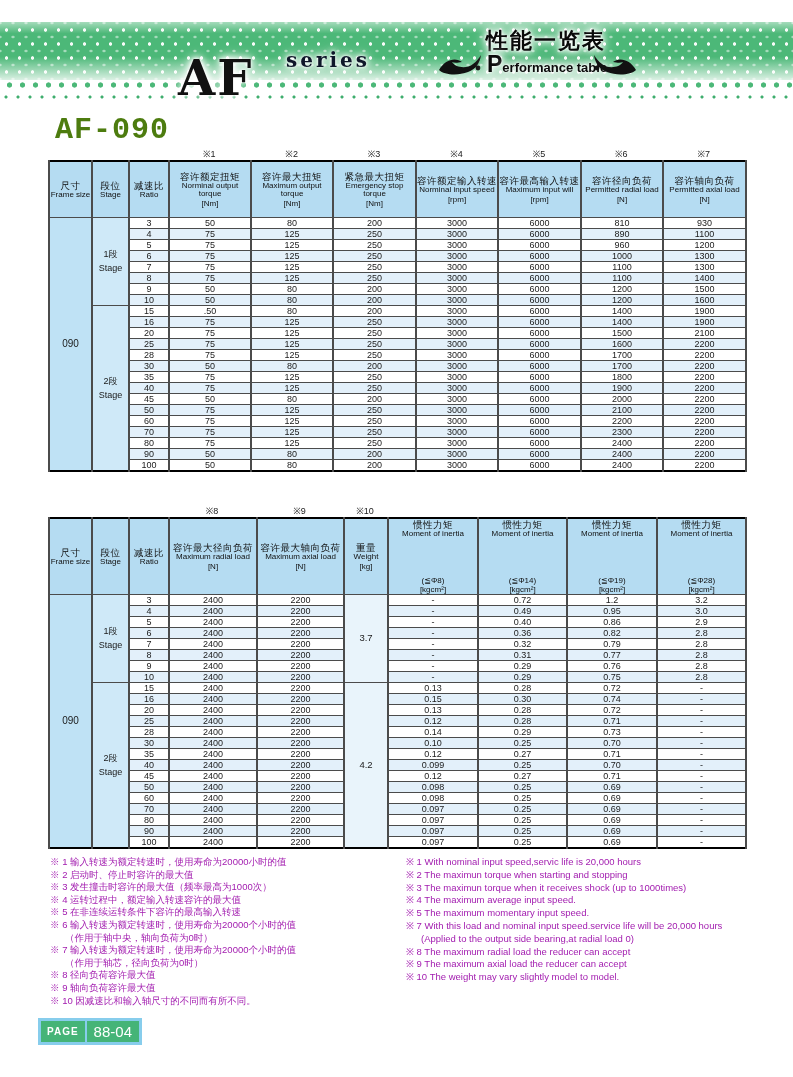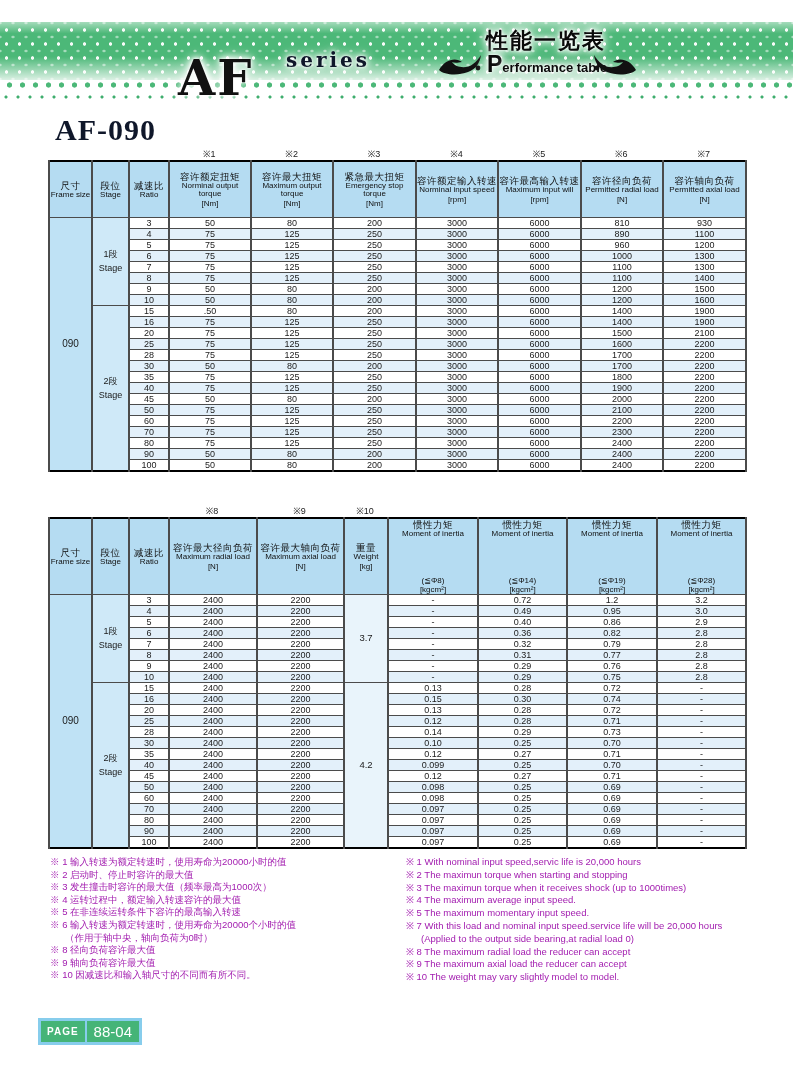--- a/index.html
+++ b/index.html
@@ -28,22 +28,22 @@
     font-weight:bold; font-size:20px; color:#0f172a; letter-spacing:3px; }
   .perf-cn { position:absolute; left:486px; top:26px; font-size:22px; font-weight:bold;
     color:#0a0a0a; letter-spacing:2px; }
   .perf-en { position:absolute; left:487px; top:51px; color:#0a0a0a; white-space:nowrap; }
   .perf-en .big-p { font-size:23px; font-weight:bold; }
   .perf-en .rest { font-size:13px; font-weight:bold; }
   .flourish { position:absolute; top:53px; }
   .flourish.right { transform:scaleX(-1); }
 
   
-  .doc-title { position:absolute; left:55px; top:113px; font-family:Liberation Serif, serif;
-    font-weight:bold; font-size:30px; letter-spacing:1px; color:#0f172a; }
+  .doc-title { position:absolute; left:55px; top:113px; font-family:Liberation Mono, monospace;
+    font-weight:bold; font-size:30px; letter-spacing:1px; color:#4d7c0f; }
   .marks { position:absolute; left:48px; width:697px; display:flex; font-size:9px; color:#222; }
   .marks .sp { width:120px; }
   #marks1 { top:147px; }
   #marks1 .m { flex:1; text-align:center; }
   #marks2 { top:504px; }
   #marks2 .m8 { width:88px; text-align:center; }
   #marks2 .m9 { width:87px; text-align:center; }
   #marks2 .m10 { width:44px; text-align:center; }
 
   
@@ -722,20 +722,22 @@
 
   <div class="footnotes">
     <div class="fn-col-cn" id="fn-cn">
         <div class="fn-item">※  1 输入转速为额定转速时，使用寿命为20000小时的值</div>
         <div class="fn-item">※  2 启动时、停止时容许的最大值</div>
         <div class="fn-item">※  3 发生撞击时容许的最大值（频率最高为1000次）</div>
         <div class="fn-item">※  4 运转过程中，额定输入转速容许的最大值</div>
         <div class="fn-item">※  5 在非连续运转条件下容许的最高输入转速</div>
         <div class="fn-item">※  6 输入转速为额定转速时，使用寿命为20000个小时的值
 （作用于轴中央，轴向负荷为0时）</div>
+        <div class="fn-item">※  7 输入转速为额定转速时，使用寿命为20000个小时的值
+（作用于轴芯，径向负荷为0时）</div>
         <div class="fn-item">※  8 径向负荷容许最大值</div>
         <div class="fn-item">※  9 轴向负荷容许最大值</div>
         <div class="fn-item">※ 10 因减速比和输入轴尺寸的不同而有所不同。</div>
       </div>
     <div class="fn-col-en" id="fn-en">
         <div class="fn-item">※  1 With nominal input speed,servic life is 20,000 hours</div>
         <div class="fn-item">※  2 The maximun torque when starting and stopping</div>
         <div class="fn-item">※  3 The maximun torque when it receives shock (up to 1000times)</div>
         <div class="fn-item">※  4 The maximum average input speed.</div>
         <div class="fn-item">※  5 The maximum momentary input speed.</div>

